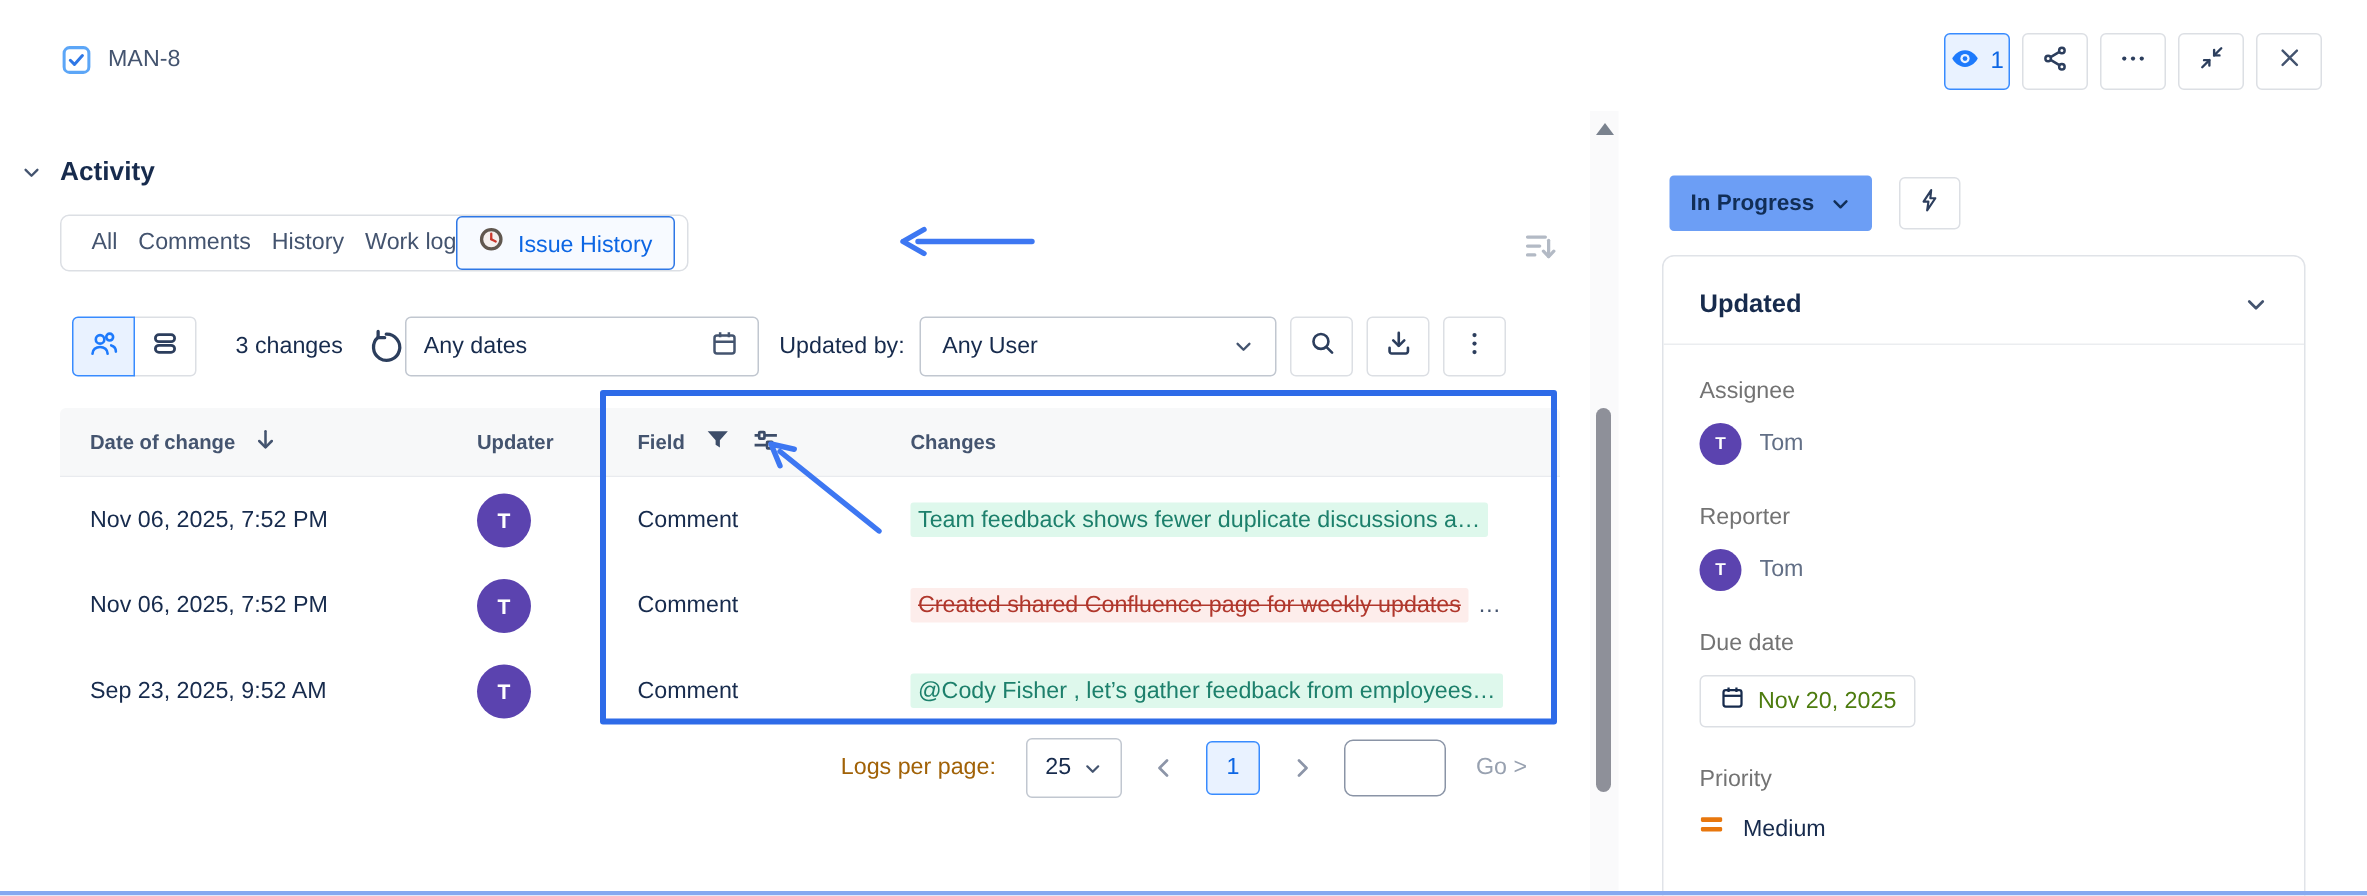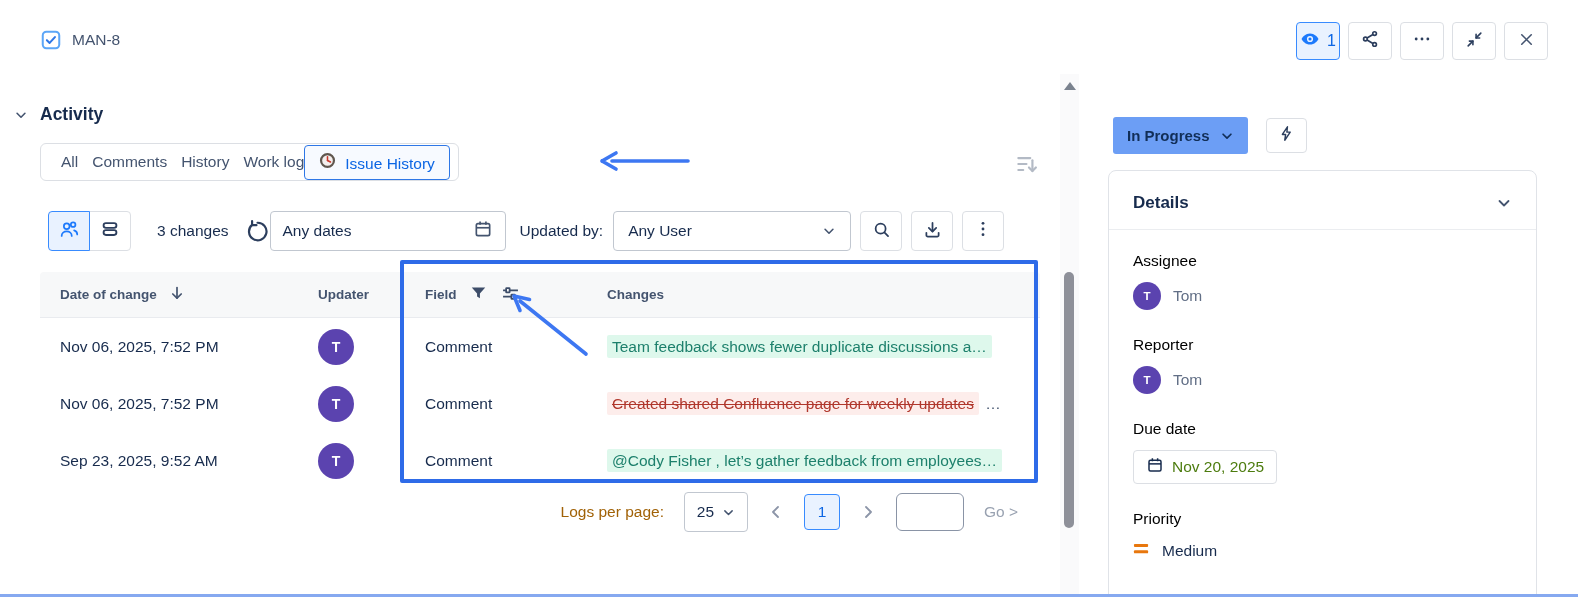--- a/index.html
+++ b/index.html
@@ -88,21 +88,21 @@
   .status-btn { position: absolute; left: 1113px; top: 117px; height: 37px; padding: 4px 14px;
                 background: #6C9EF5; border: none; border-radius: 3px; display: flex; align-items: center;
                 gap: 10px; font-size: 15px; font-weight: 600; color: #112E57; cursor: pointer;
                 font-family: "Liberation Sans", sans-serif; }
   .bolt-btn { position: absolute; left: 1266px; top: 118px; width: 41px; height: 35px; }
   .details-card { position: absolute; left: 1108px; top: 170px; width: 429px; height: 470px;
                   border: 1px solid #E0E3E8; border-radius: 8px; background: #fff; padding: 22px 24px; }
   .details-head { display: flex; align-items: center; justify-content: space-between; }
   .details-title { font-size: 17px; font-weight: bold; color: #172B4D; }
   .details-divider { height: 1px; background: #EBEDF0; margin: 16px -24px 0; }
-  .fld-label { margin-top: 22px; font-size: 15.5px; font-weight: 500; color: #000000; }
+  .fld-label { margin-top: 22px; font-size: 15.5px; font-weight: 500; color: #737373; }
   .person-row { margin-top: 12px; display: flex; align-items: center; gap: 12px; }
   .avatar.sm { width: 28px; height: 28px; font-size: 11.5px; }
   .person-name { font-size: 15.5px; color: #626F86; }
   .fld-label.spaced { margin-top: 26px; }
   .due-chip { margin-top: 12px; display: inline-flex; align-items: center; gap: 8px; padding: 5px 12px;
               border: 1px solid #DCDFE4; border-radius: 4px; font-size: 15.5px; color: #4d7c0f; cursor: pointer;
               background:#fff; }
   .priority-row { margin-top: 14px; display: flex; align-items: center; gap: 12px; font-size: 15.5px; color: #172B4D; }
 
   
@@ -350,21 +350,21 @@
       </span>
   </button>
   <div class="btn bolt-btn">
     <span><svg width="19" height="19" viewBox="0 0 24 24" fill="none" stroke="#2C3E5D" stroke-width="1.8" stroke-linejoin="round">
           <path d="M13.2 3.5 6.8 13.2h4.1L9.8 20.5l6.9-10.2h-4.2z"></path>
         </svg></span>
   </div>
 
   <div class="details-card">
     <div class="details-head">
-      <span class="details-title">Details</span>
+      <span class="details-title">Updated</span>
       <span class="chev">
           <svg width="16" height="16" viewBox="0 0 16 16" fill="none" stroke="#44546F" stroke-width="1.8" stroke-linecap="round" stroke-linejoin="round">
             <path d="M3.5 6l4.5 4.5L12.5 6"></path>
           </svg>
         </span>
     </div>
     <div class="details-divider"></div>
 
     <div class="fld-label">Assignee</div>
     <div class="person-row">

